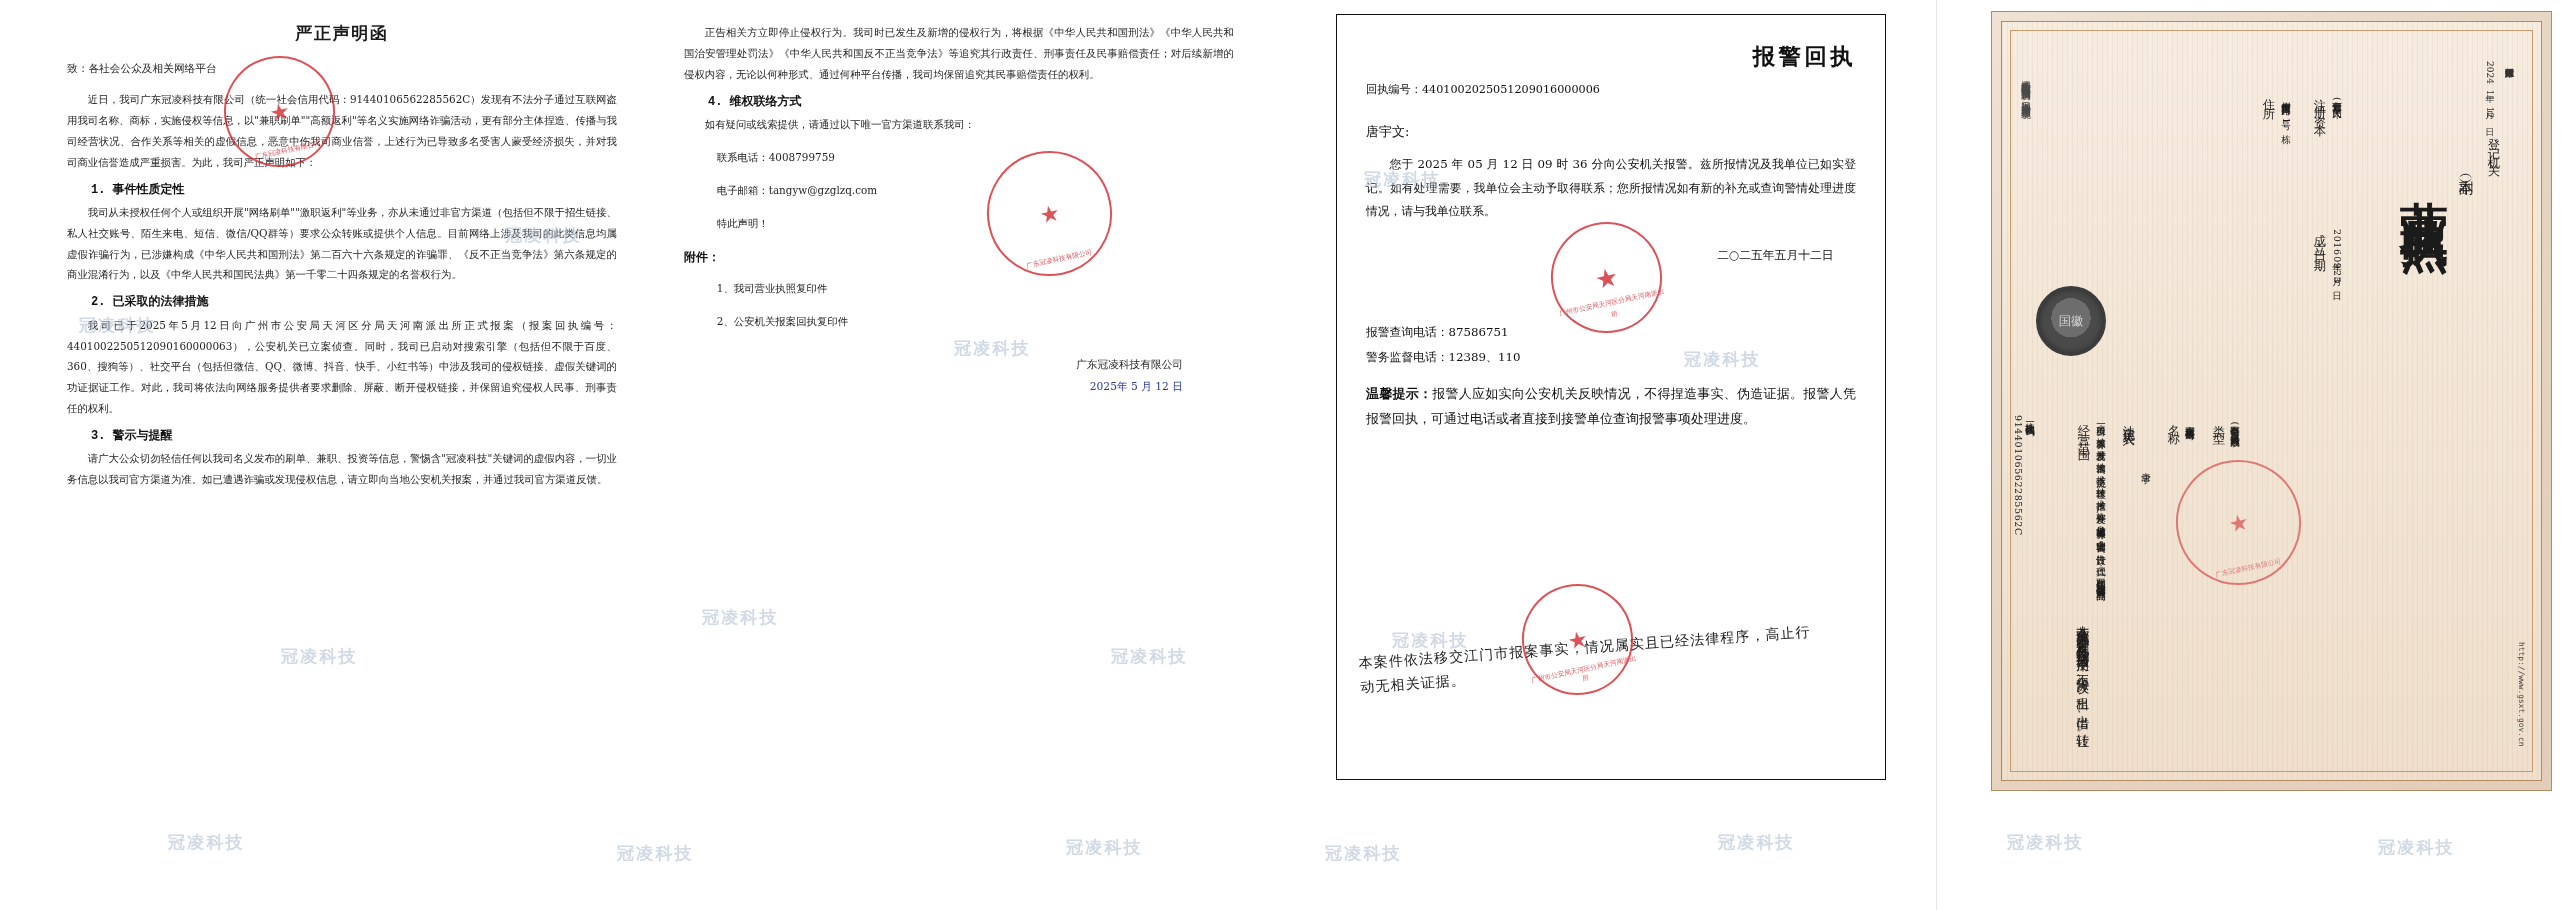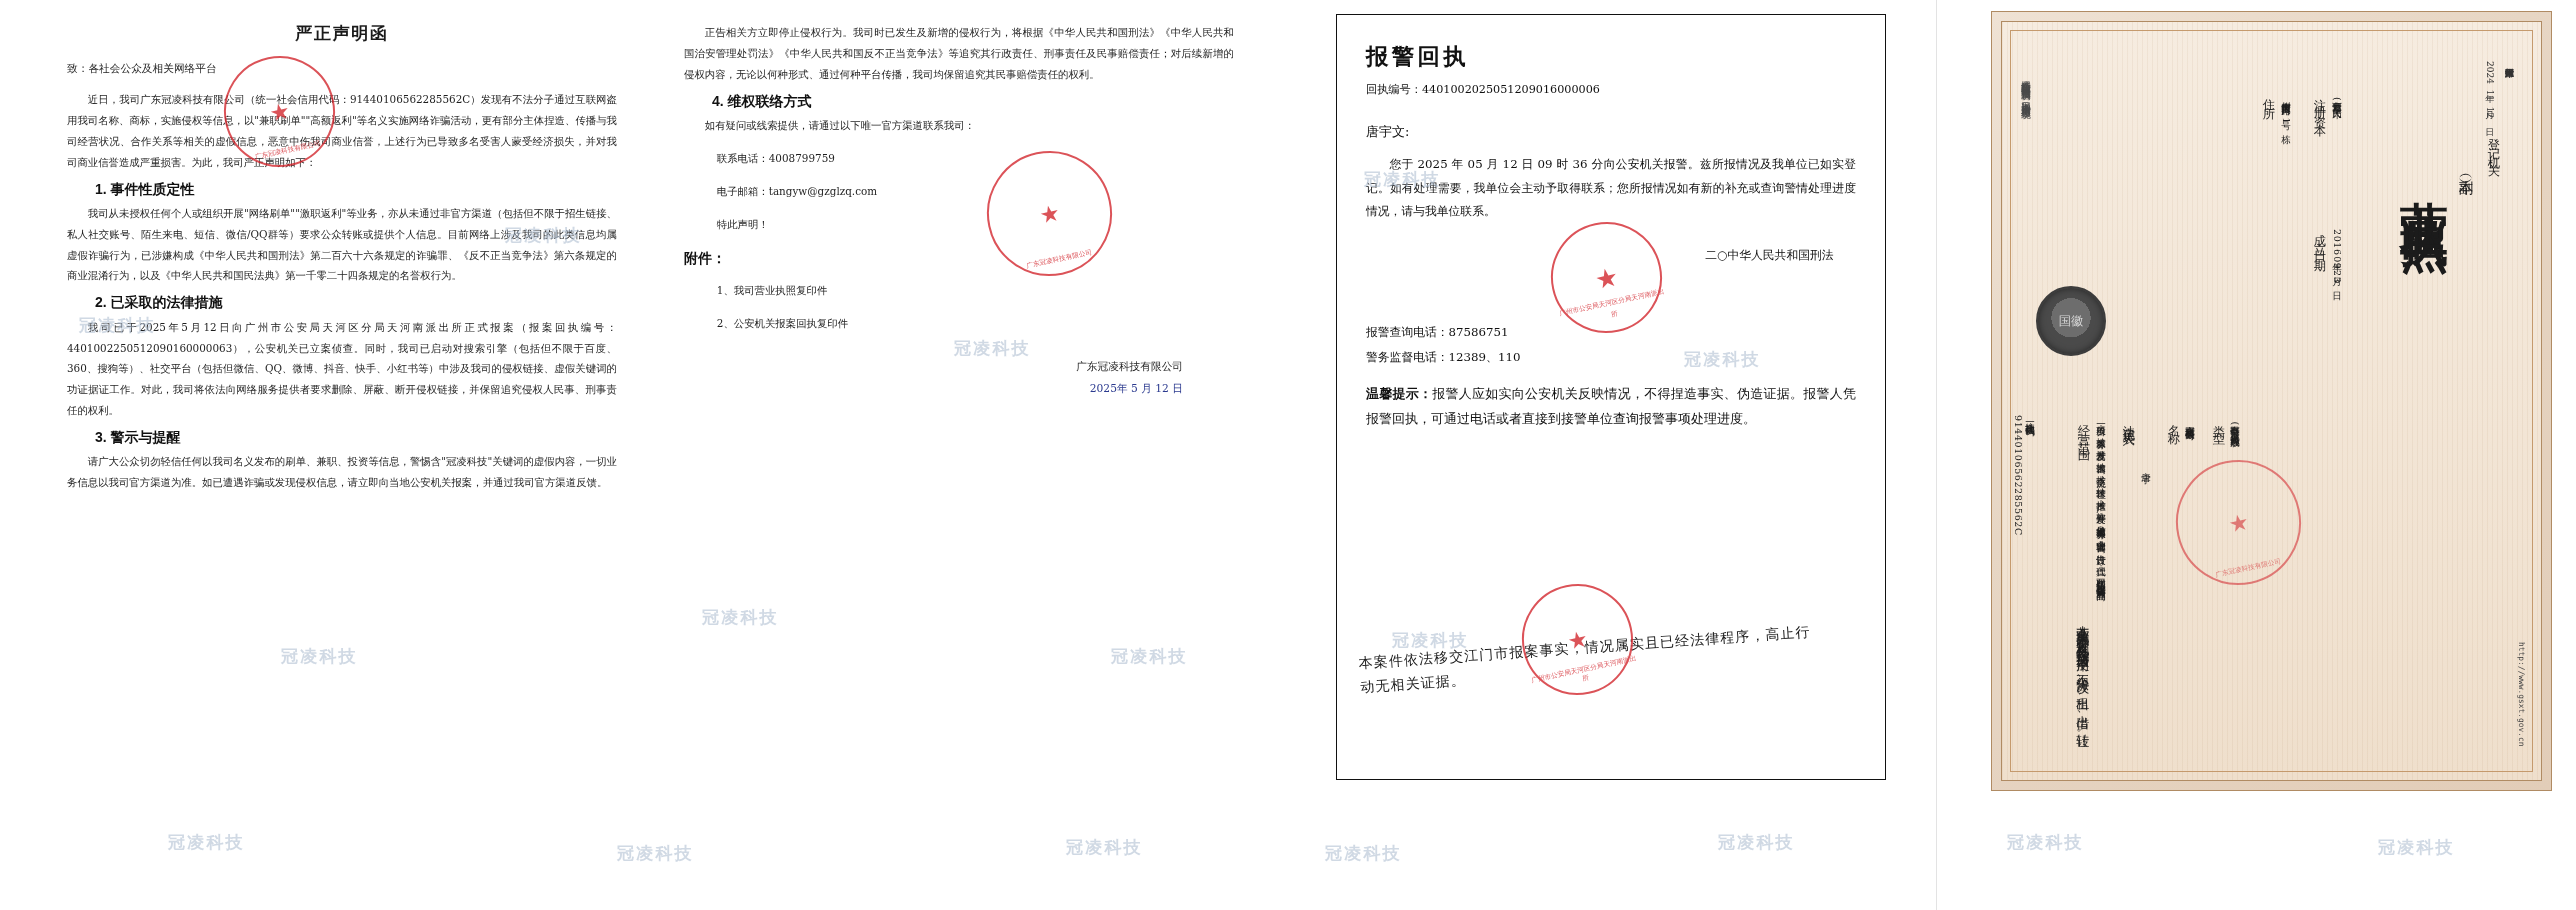--- a/index.html
+++ b/index.html
@@ -70,22 +70,22 @@
   .stmt-p {
     font-family: "DejaVu Serif", "Liberation Serif", serif;
     font-size: 10.4px;
     line-height: 2.0;
     color: #1f1f1f;
     text-align: justify;
     text-indent: 2em;
     margin: 0 0 6.7px 0;
   }
   .stmt-h {
-    font-family: Liberation Sans, sans-serif;
-    font-size: 14px;
+    font-family: Liberation Mono, monospace;
+    font-size: 12px;
     font-weight: bold;
     color: #111;
     margin: 7.9px 0 4.5px 0;
     text-indent: 2em;
   }
   .stmt-li {
     font-family: "DejaVu Serif", "Liberation Serif", serif;
     font-size: 10.4px;
     line-height: 2.0;
     color: #1f1f1f;
@@ -150,21 +150,21 @@
     left: 45px;
     top: 14px;
     width: 550px;
     height: 766px;
     border: 1.1px solid #111;
     background: #fff;
     box-sizing: border-box;
     padding: 26px 29px;
   }
   .rc-title {
-    text-align: left;
+    text-align: right;
     font-family: "DejaVu Serif", "Liberation Serif", serif;
     font-weight: bold;
     font-size: 22.4px;
     letter-spacing: 3.4px;
     color: #111;
     margin-bottom: 10px;
   }
   .rc-no {
     text-align: left;
     font-family: "DejaVu Serif", "Liberation Serif", serif;
@@ -432,21 +432,21 @@
   <section class="doc doc-receipt">
     <div class="receipt-frame">
       <div class="rc-title">报警回执</div>
       <div class="rc-no">
         <span>回执编号：</span><span>4401002025051209016000006</span>
       </div>
       <div class="rc-salute">唐宇文:</div>
       <p class="rc-p">您于 2025 年 05 月 12 日 09 时 36 分向公安机关报警。兹所报情况及我单位已如实登记。如有处理需要，我单位会主动予取得联系；您所报情况如有新的补充或查询警情处理进度情况，请与我单位联系。</p>
 
       <div class="rc-signature">
-        <div>二○中华人民共和国刑法</div>
+        <div>二○二五年五月十二日</div>
         <div class="seal mid" style="left:185px; top:-22.4px;">
           <span class="seal-star">★</span>
           <span class="seal-bottom">广州市公安局天河区分局天河南派出所</span>
         </div>
       </div>
 
       <div class="rc-contact">
         <div>
           <span>报警查询电话：</span><span>87586751</span>
         </div>

